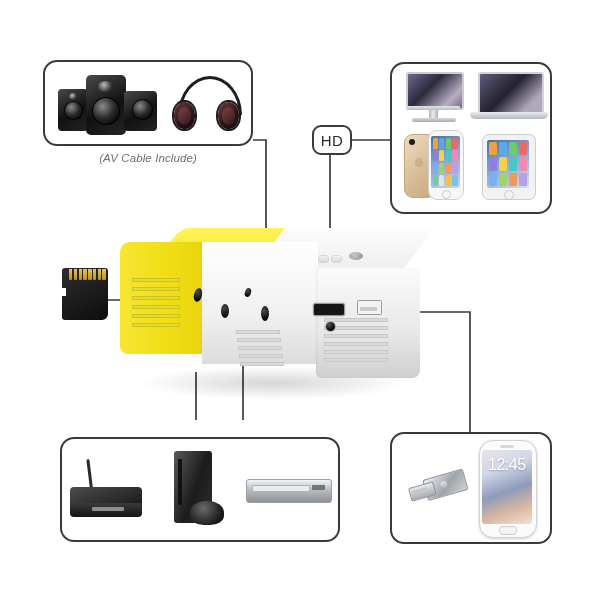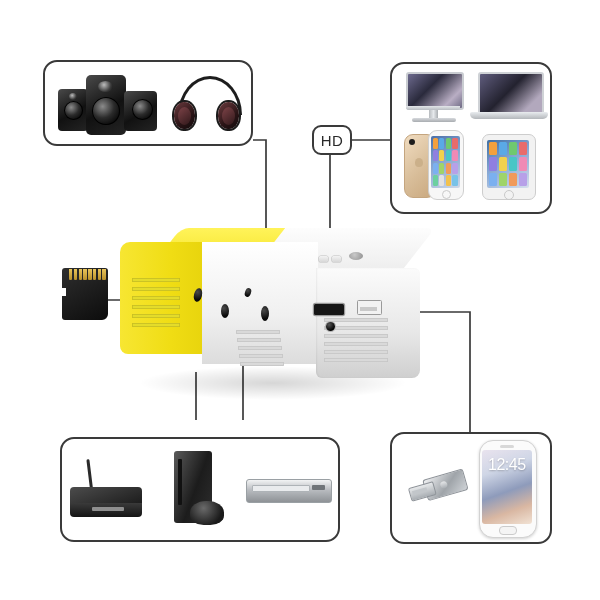--- a/index.html
+++ b/index.html
@@ -227,20 +227,21 @@
       <div class="dev" style="width:66px;height:62px;">
         <div class="hp-band" style="left:4px;top:4px;width:58px;height:36px;"></div>
         <div class="hp-cup" style="left:0px;top:30px;width:21px;height:27px;"></div>
         <div class="hp-pad" style="left:4px;top:35px;width:13px;height:18px;"></div>
         <div class="hp-cup" style="left:44px;top:30px;width:21px;height:27px;"></div>
         <div class="hp-pad" style="left:48px;top:35px;width:13px;height:18px;"></div>
       </div>
 
     </div>
   </div>
+  <div class="caption" style="left:43px;top:152px;width:210px;">(AV Cable Include)</div>
 
   <div class="hd-badge" style="left:312px;top:125px;width:40px;height:30px;">HD</div>
 
   <div class="panel" style="left:390px;top:62px;width:162px;height:152px;">
     <div class="panel-inner" style="display:block;">
 
       <div class="dev" style="position:absolute;left:8px;top:6px;width:66px;height:56px;">
         <div class="mon-screen" style="left:6px;top:2px;width:54px;height:34px;"></div>
         <div class="mon-chin" style="left:6px;top:36px;width:54px;height:4px;"></div>
         <div class="mon-neck" style="left:29px;top:40px;width:9px;height:9px;"></div>

